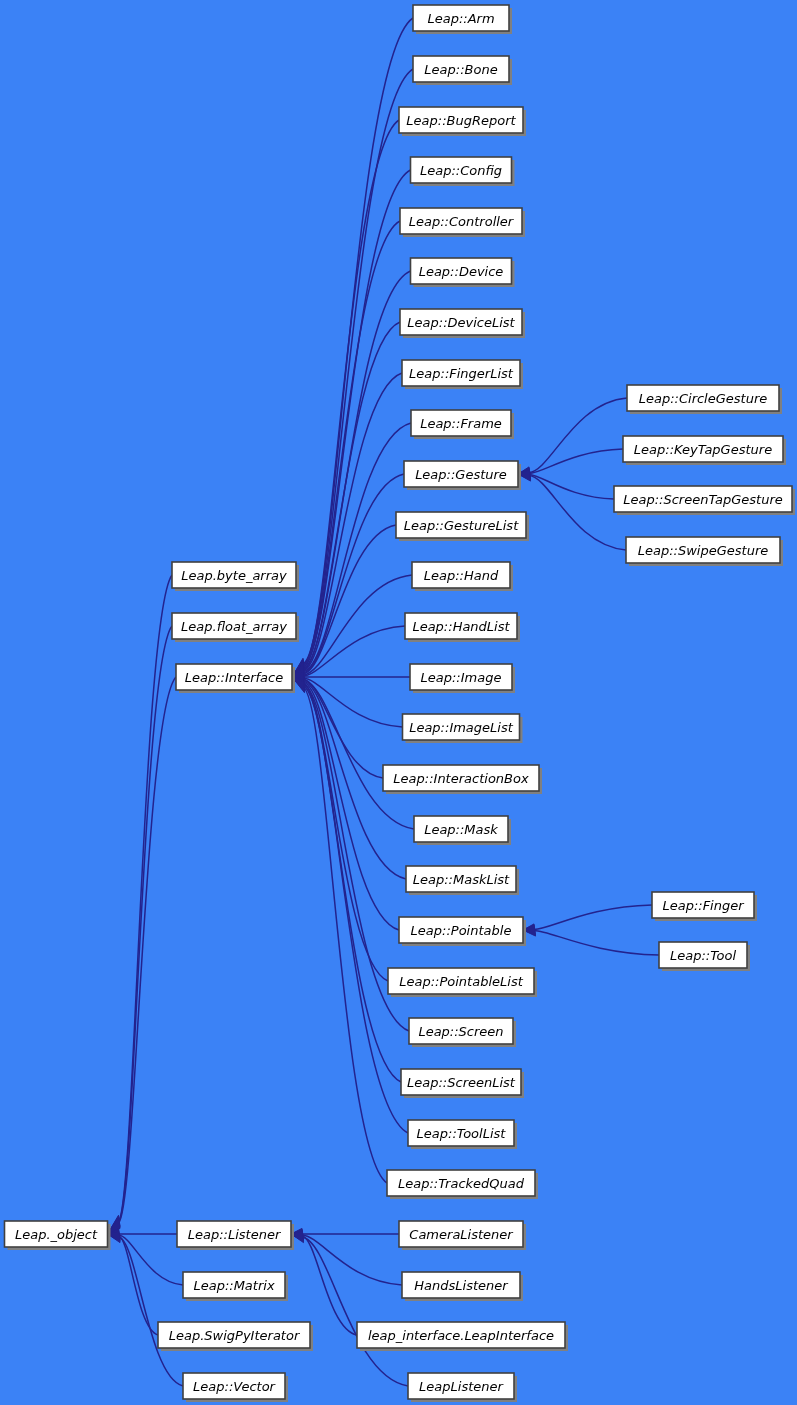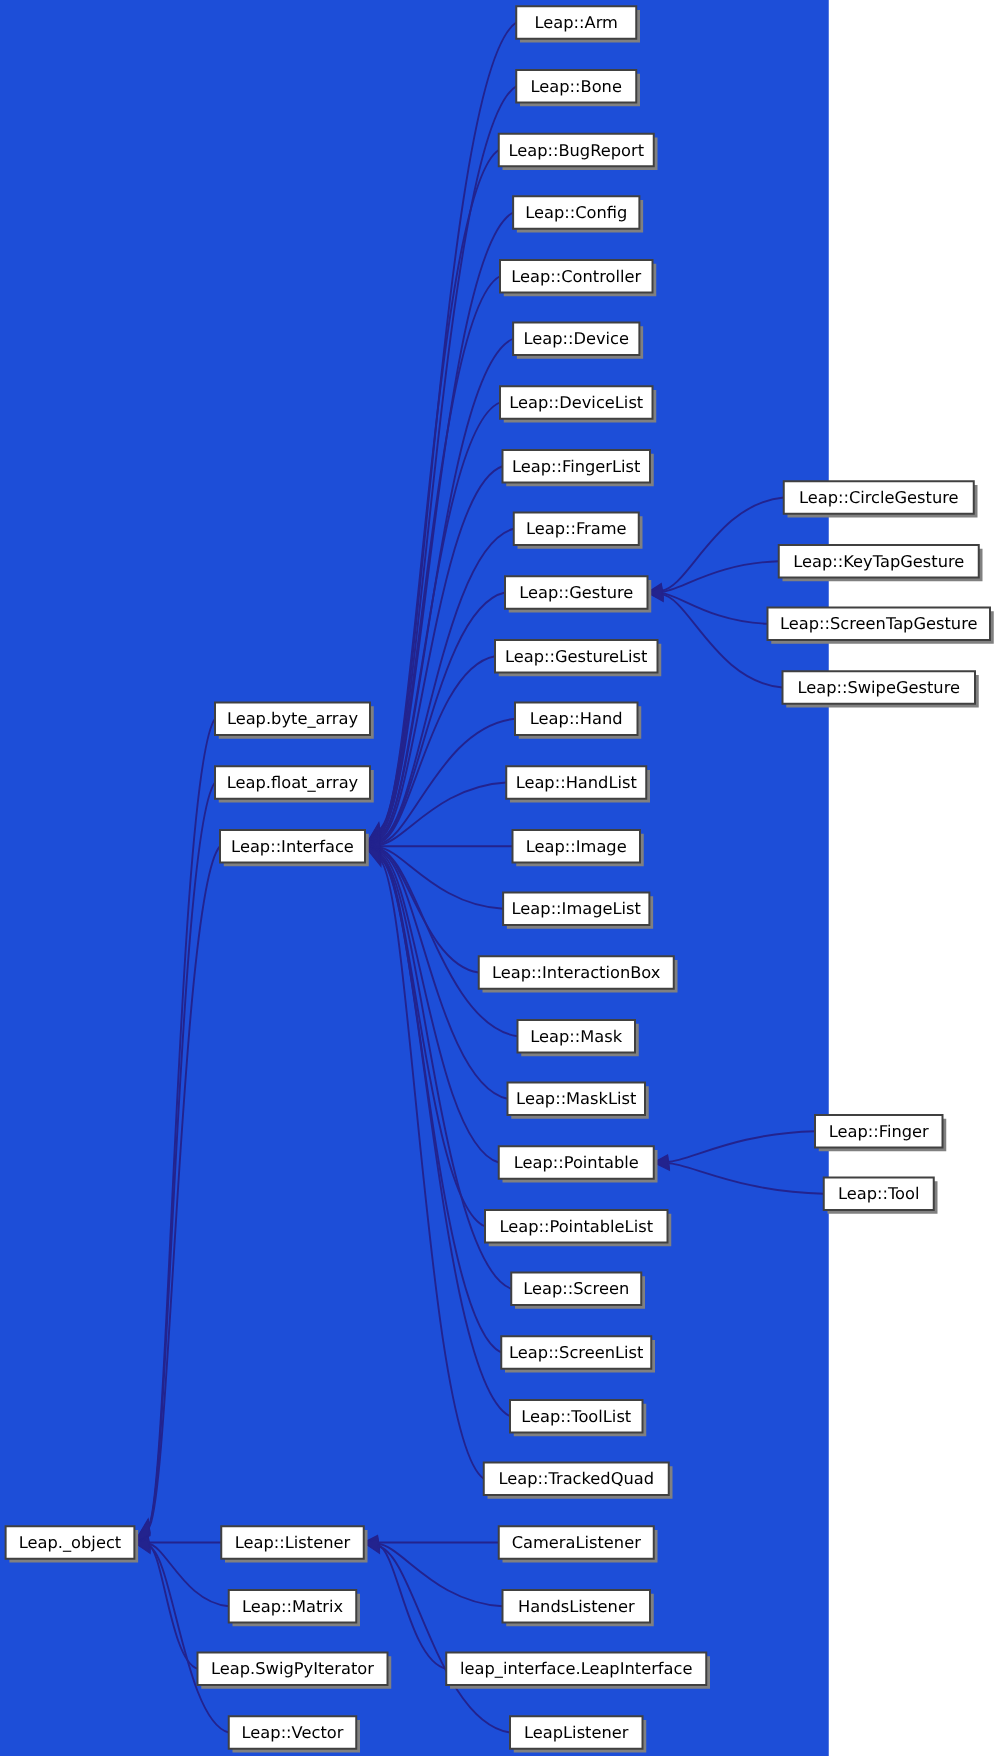--- a/index.html
+++ b/index.html
@@ -2,24 +2,25 @@
 <html><head>
 <meta charset="utf-8">
 <style>
   html, body {
     margin: 0;
     padding: 0;
     background: #ffffff;
   }
   #diagram-root {
     position: relative;
-    width: 663px;
+    width: 797px;
     height: 1405px;
-    background: #1d4ed8;
+    background: #3b82f6;
     font-family: "DejaVu Sans", sans-serif;
+    font-style: italic;
   }
   svg.graph {
     position: absolute;
     top: 0;
     left: 0;
     width: 797px;
     height: 1405px;
     display: block;
   }
   .node-box {

